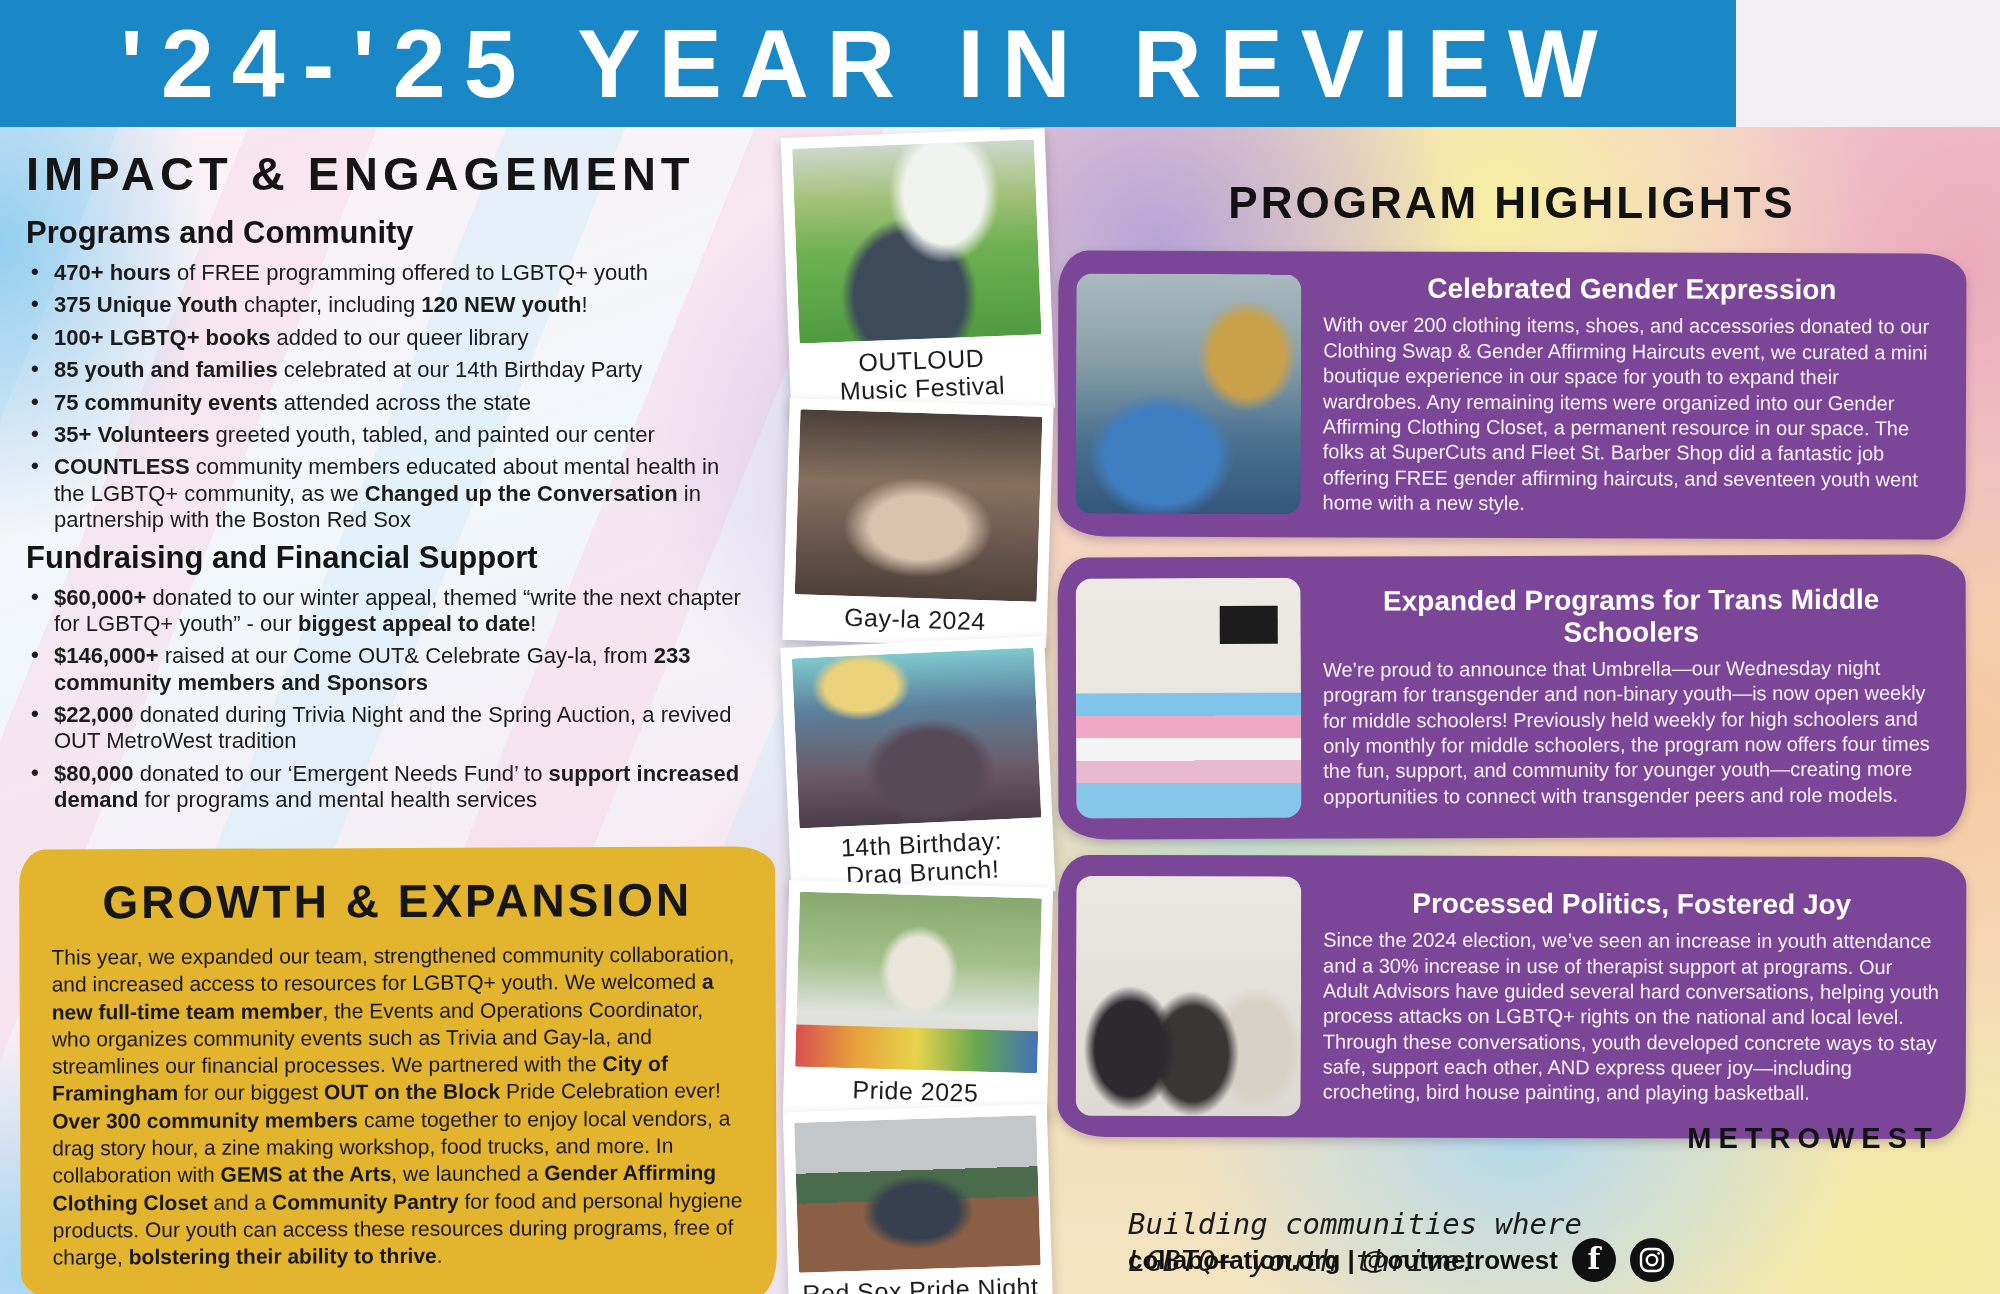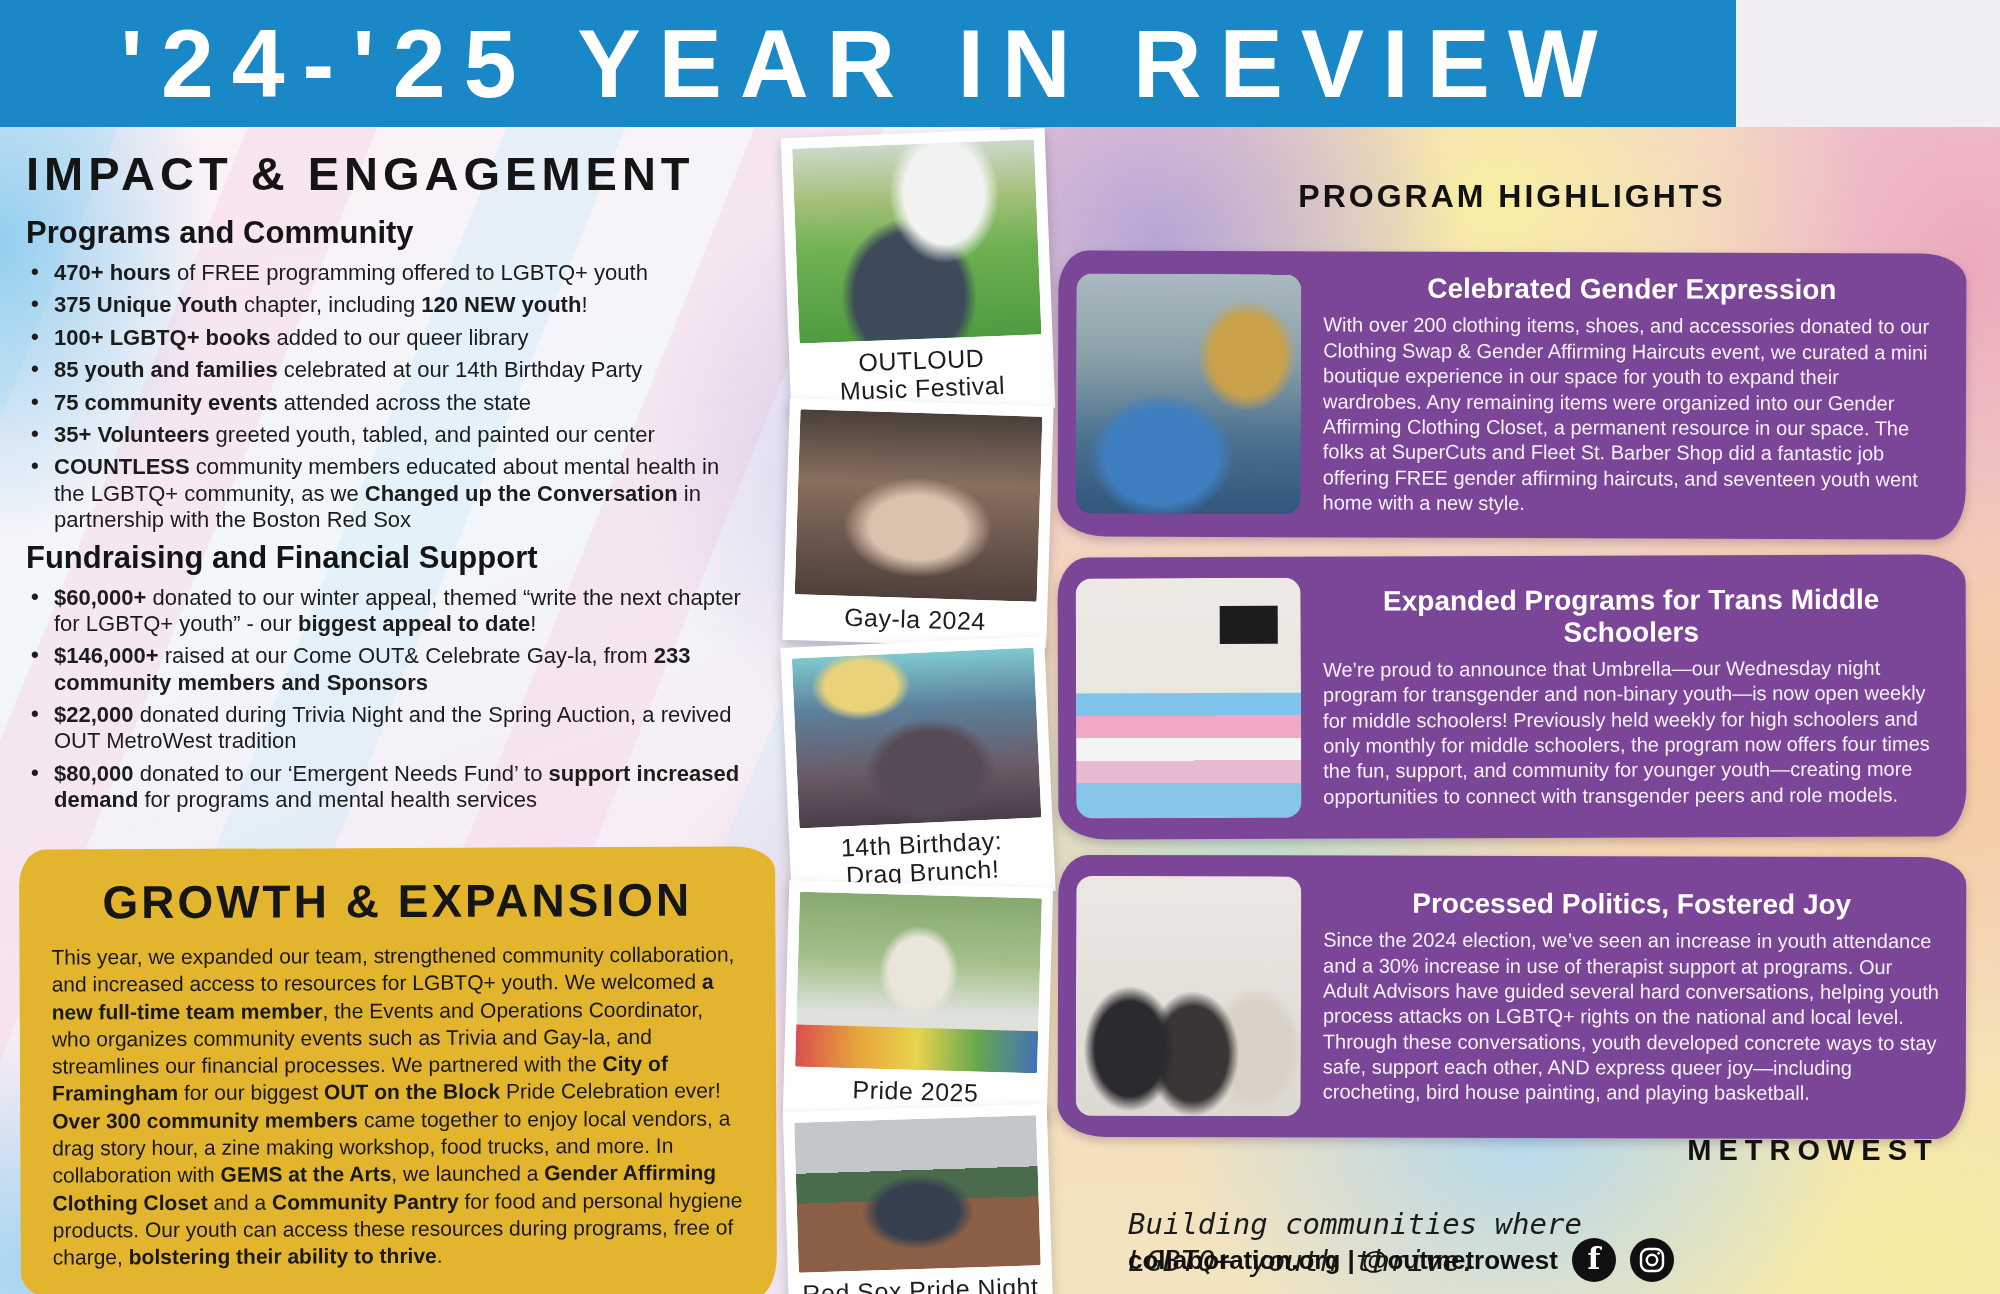--- a/index.html
+++ b/index.html
@@ -93,21 +93,21 @@
   #pol4 .photo { height:175px;
     background: linear-gradient(90deg,#d94f4f,#e8a23c,#e8d44c,#66a84f,#4472b8) bottom/100% 24% no-repeat,
       radial-gradient(62px 72px at 50% 44%, #e9e5da 0 48%, transparent 64%),
       linear-gradient(180deg,#86a96e 0%,#a4c18b 38%,#dfe2de 68%,#e6dac8 100%); }
   #pol5 .photo { height:150px;
     background: radial-gradient(90px 60px at 50% 62%, #37404e 0 45%, transparent 62%),
       linear-gradient(180deg,#c3c7c9 0 34%,#4a6b4c 34% 54%,#8a5f46 54% 100%); }
   
   .ph-title {
     position:absolute; left:1058px; top:178px; width:908px; text-align:center;
-    font-size:32px; font-weight:900; letter-spacing:3px; color:#121212;
+    font-size:44px; font-weight:900; letter-spacing:3px; color:#121212;
   }
   .phbox {
     position:absolute; left:1058px; width:908px; background:#7b4697;
     display:flex; align-items:center; gap:22px; padding:18px 26px 18px 18px;
     border-radius:30px 46px 32px 48px / 40px 28px 48px 32px;
     box-shadow:0 4px 10px rgba(60,30,80,.25);
   }
   #phb1 { top:252px; height:286px; transform:rotate(.2deg); }
   #phb2 { top:556px; height:282px; transform:rotate(-.2deg); }
   #phb3 { top:856px; height:282px; transform:rotate(.15deg); }
@@ -142,21 +142,21 @@
   }
   .soc.fb { font-family:"DejaVu Serif", serif; font-size:30px; font-weight:700; padding-bottom:3px; }
   .logo { position:absolute; left:1660px; top:1118px; width:306px; text-align:center; }
   .logo-out {
     font-size:118px; font-weight:900; line-height:.95; letter-spacing:0;
     background:repeating-linear-gradient(125deg,
       #e9c728 0 10px,#a6bf3a 10px 20px,#55b054 20px 30px,#3e9fd6 30px 40px,
       #5f67ae 40px 50px,#8a52a1 50px 60px,#d4508e 60px 70px,#e0442e 70px 80px,#e98a2e 80px 90px);
     -webkit-background-clip:text; background-clip:text; color:transparent;
   }
-  .logo-metro { font-size:29px; font-weight:800; letter-spacing:7px; color:#121212; margin-top:16px; }
+  .logo-metro { font-size:29px; font-weight:800; letter-spacing:7px; color:#121212; margin-top:4px; }
 </style>
 </head>
 <body>
 
 <div class="bg-left"></div>
 <div class="bg-right"></div>
 
 <header class="banner">
   <h1>'24-'25 YEAR IN REVIEW</h1>
 </header>

